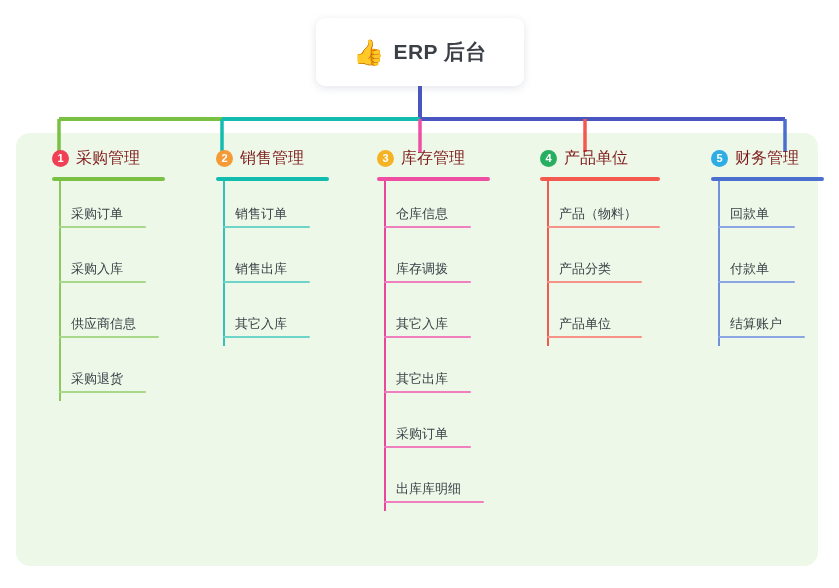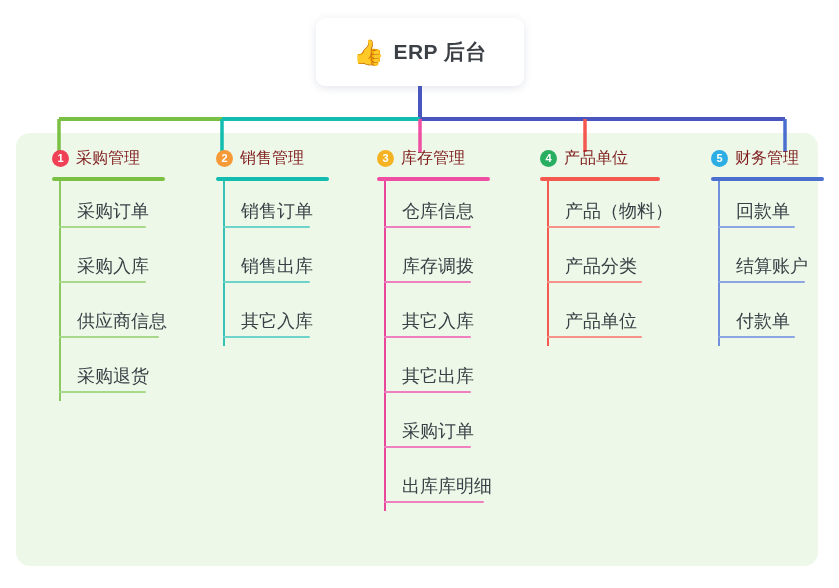--- a/index.html
+++ b/index.html
@@ -117,23 +117,23 @@
     bottom: 0;
   }
   .leaf {
     position: relative;
     height: 55px;
     padding-left: 38px;
     box-sizing: border-box;
   }
   .leaf-label {
     position: absolute;
-    left: 44px;
+    left: 38px;
     bottom: 13px;
-    font-size: 18px;
+    font-size: 13px;
     color: #3a3f45;
     white-space: nowrap;
   }
   .leaf-rule {
     position: absolute;
     left: 26px;
     bottom: 8px;
     height: 2px;
     border-radius: 1px;
   }
@@ -273,24 +273,24 @@
           <span class="col-title">财务管理</span>
         </div>
         <div class="col-rule" style="background: rgb(74, 111, 207); width: 113px; margin-left: 19px;"></div>
         <div class="leaves">
           <div class="spine" style="background: rgb(113, 145, 221);"></div>
           <div class="leaf">
             <span class="leaf-label">回款单</span>
             <div class="leaf-rule" style="background: rgb(139, 166, 227); width: 77px;"></div>
           </div>
           <div class="leaf">
+            <span class="leaf-label">付款单</span>
+            <div class="leaf-rule" style="background: rgb(139, 166, 227); width: 77px;"></div>
+          </div>
+          <div class="leaf">
             <span class="leaf-label">结算账户</span>
             <div class="leaf-rule" style="background: rgb(139, 166, 227); width: 87px;"></div>
           </div>
-          <div class="leaf">
-            <span class="leaf-label">付款单</span>
-            <div class="leaf-rule" style="background: rgb(139, 166, 227); width: 77px;"></div>
-          </div>
         </div>
       </div>
     </div>
 
 </div>
 
 </body></html>

